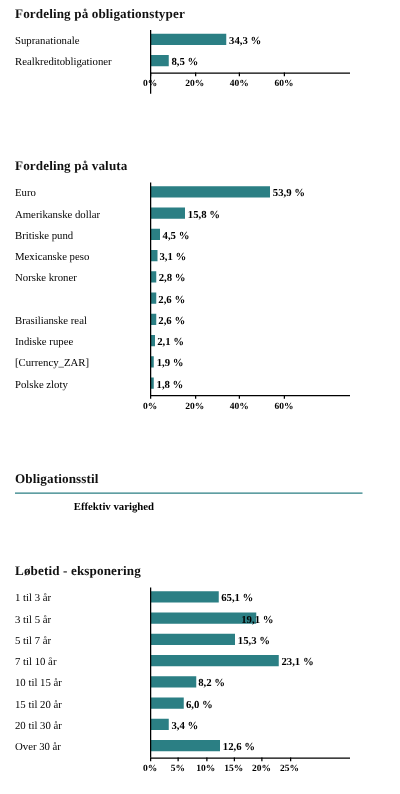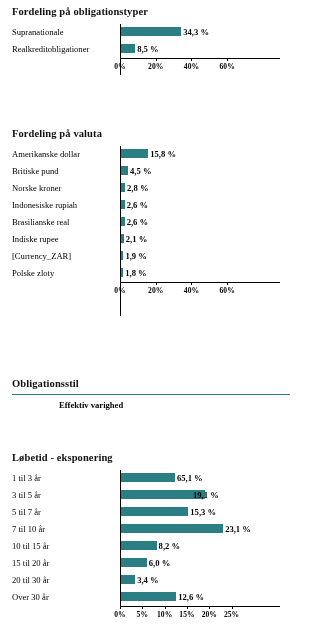--- a/index.html
+++ b/index.html
@@ -175,42 +175,55 @@
         <div class="tick-mark" style="left: 227.143px;"></div>
         <div class="tick-label" style="left: 227.143px;">60%</div>
       </div>
     </div>
 </div>
 
 <div class="section" id="sec-currency" style="top:128px;">
   <div class="section-title">Fordeling på valuta</div>
   <div class="chart" id="chart-currency">
       <div class="row">
+        <div class="row-label">Euro</div>
+        <div class="plot">
+          <div class="bar" style="width: 96.25px; background: rgb(43, 127, 132);"></div>
+          <div class="bar-value" style="left: 96.25px;">53,9 %</div>
+        </div>
+      </div>
+      <div class="row">
         <div class="row-label">Amerikanske dollar</div>
         <div class="plot">
           <div class="bar" style="width: 28.2143px; background: rgb(43, 127, 132);"></div>
           <div class="bar-value" style="left: 28.2143px;">15,8 %</div>
         </div>
       </div>
       <div class="row">
         <div class="row-label">Britiske pund</div>
         <div class="plot">
           <div class="bar" style="width: 8.03571px; background: rgb(43, 127, 132);"></div>
           <div class="bar-value" style="left: 8.03571px;">4,5 %</div>
         </div>
       </div>
       <div class="row">
+        <div class="row-label">Mexicanske peso</div>
+        <div class="plot">
+          <div class="bar" style="width: 5.53571px; background: rgb(43, 127, 132);"></div>
+          <div class="bar-value" style="left: 5.53571px;">3,1 %</div>
+        </div>
+      </div>
+      <div class="row">
         <div class="row-label">Norske kroner</div>
         <div class="plot">
           <div class="bar" style="width: 5px; background: rgb(43, 127, 132);"></div>
           <div class="bar-value" style="left: 5px;">2,8 %</div>
         </div>
       </div>
       <div class="row">
-        <div class="row-label">Indonesiske rupiah</div>
         <div class="plot">
           <div class="bar" style="width: 4.64286px; background: rgb(43, 127, 132);"></div>
           <div class="bar-value" style="left: 4.64286px;">2,6 %</div>
         </div>
       </div>
       <div class="row">
         <div class="row-label">Brasilianske real</div>
         <div class="plot">
           <div class="bar" style="width: 4.64286px; background: rgb(43, 127, 132);"></div>
           <div class="bar-value" style="left: 4.64286px;">2,6 %</div>

